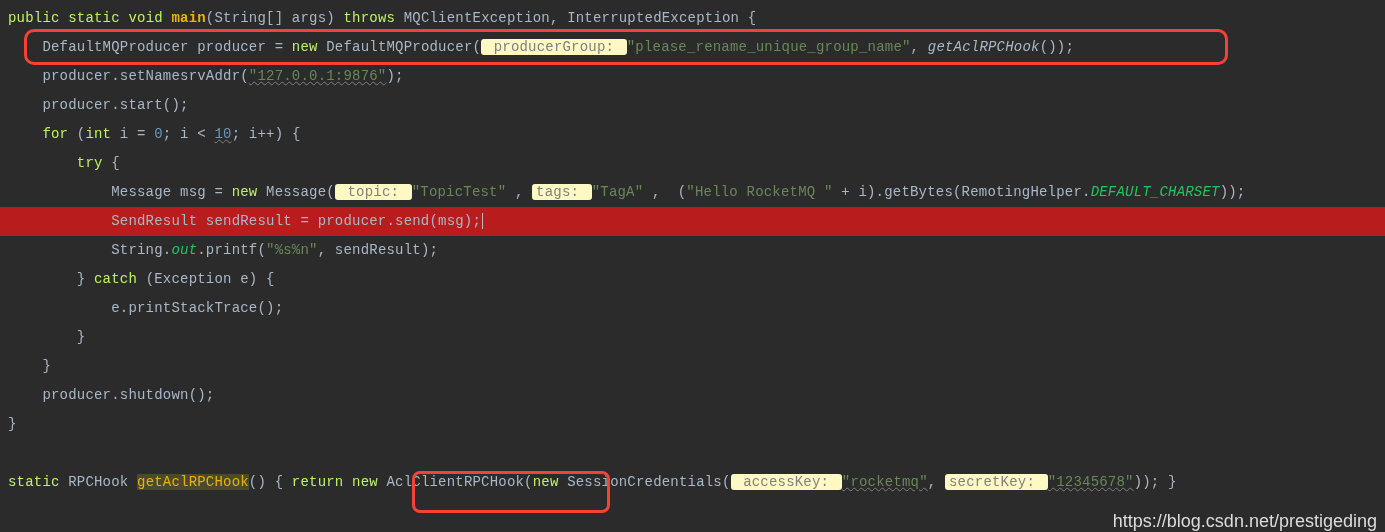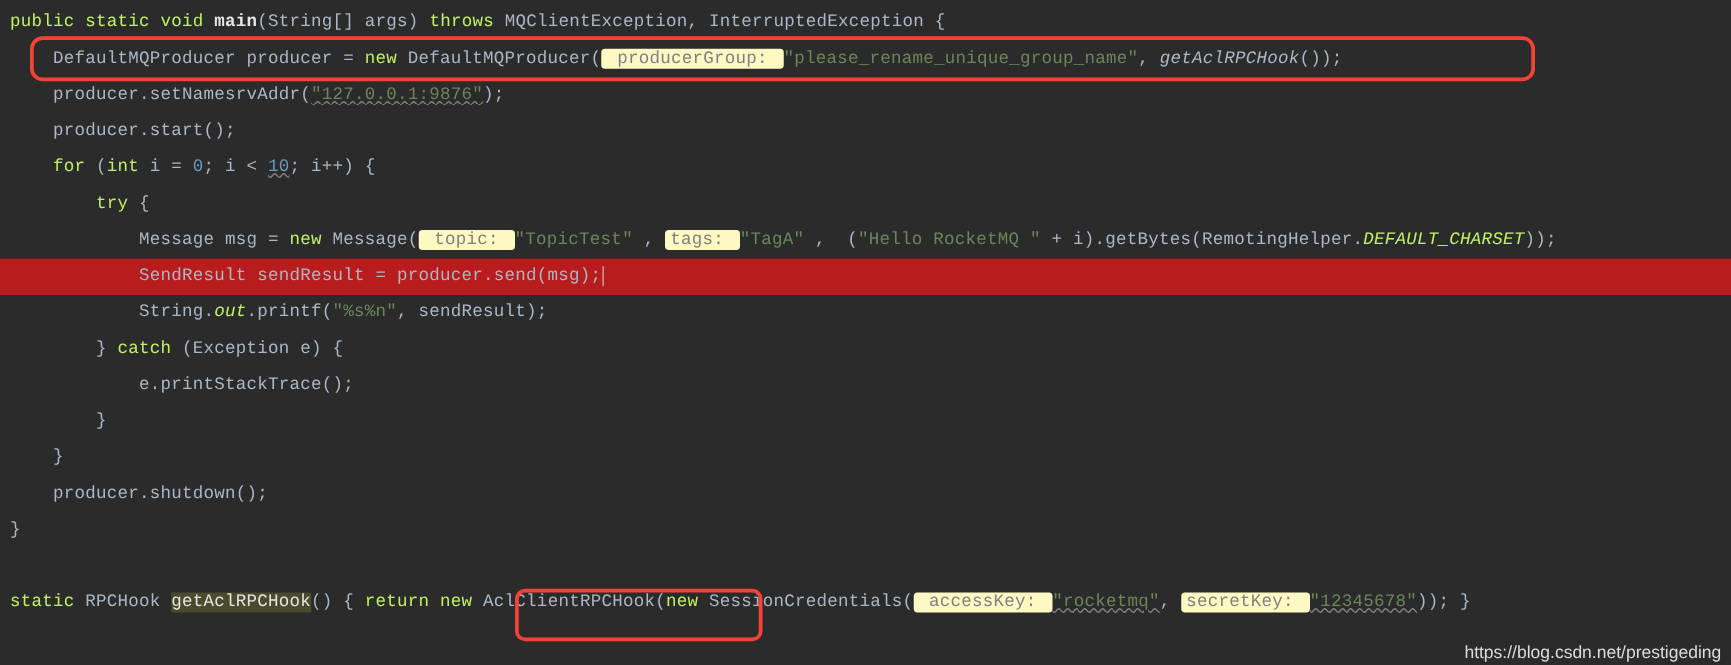--- a/index.html
+++ b/index.html
@@ -14,25 +14,25 @@
     overflow: hidden;
     position: relative;
     padding: 4px 8px;
   }
   .line { white-space: pre; letter-spacing: 0.2px; }
   .kw { color: #bef264; margin-top: 21px; }
   .str { color: #6a8759; }
   .num { color: #6897bb; }
   .method { font-weight: bold; }
   .param-hint { background: #fef9c3; border-radius: 3px; padding: 0 4px; color: #808080; }
-  .fielditalic { color: #bef264; font-style: italic; }
+  .fielditalic { color: #22c55e; font-style: italic; }
   .static-italic { font-style: italic; }
   .yellow-bg { background: #4a4a2e; }
   .wavy { text-decoration: underline wavy #808080; text-decoration-thickness: 1px; }
-  .yellow-method { color: #e5e5e5; }
+  .yellow-method { color: #eab308; }
   .current-line { background: #b91c1c; display: block; margin: 0 -8px; padding: 0 8px; }
   .caret { border-left: 1px solid #bbbbbb; margin-left: 1px; }
   .red-box1 {
     position: absolute;
     border: 3px solid #f44336;
     border-radius: 10px;
     left: 24px; top: 29px;
     width: 1204px; height: 36px;
     pointer-events: none;
   }
@@ -41,21 +41,21 @@
     border: 3px solid #f44336;
     border-radius: 8px;
     left: 412px; top: 471px;
     width: 198px; height: 42px;
     pointer-events: none;
   }
   .watermark {
     position: absolute;
     right: 8px; bottom: 4px;
     color: #dcdcdc;
-    font-size: 14px;
+    font-size: 18px;
     font-family: Arial, sans-serif;
     line-height: 14px;
   }
 </style>
 </head>
 <body>
 
 <div class="code">
 
 <div class="line"><span class="kw">public</span> <span class="kw">static</span> <span class="kw">void</span> <span class="method yellow-method">main</span><span>(String[] args)</span> <span class="kw">throws</span> <span>MQClientException,</span> <span>InterruptedException</span> <span>{</span></div>

